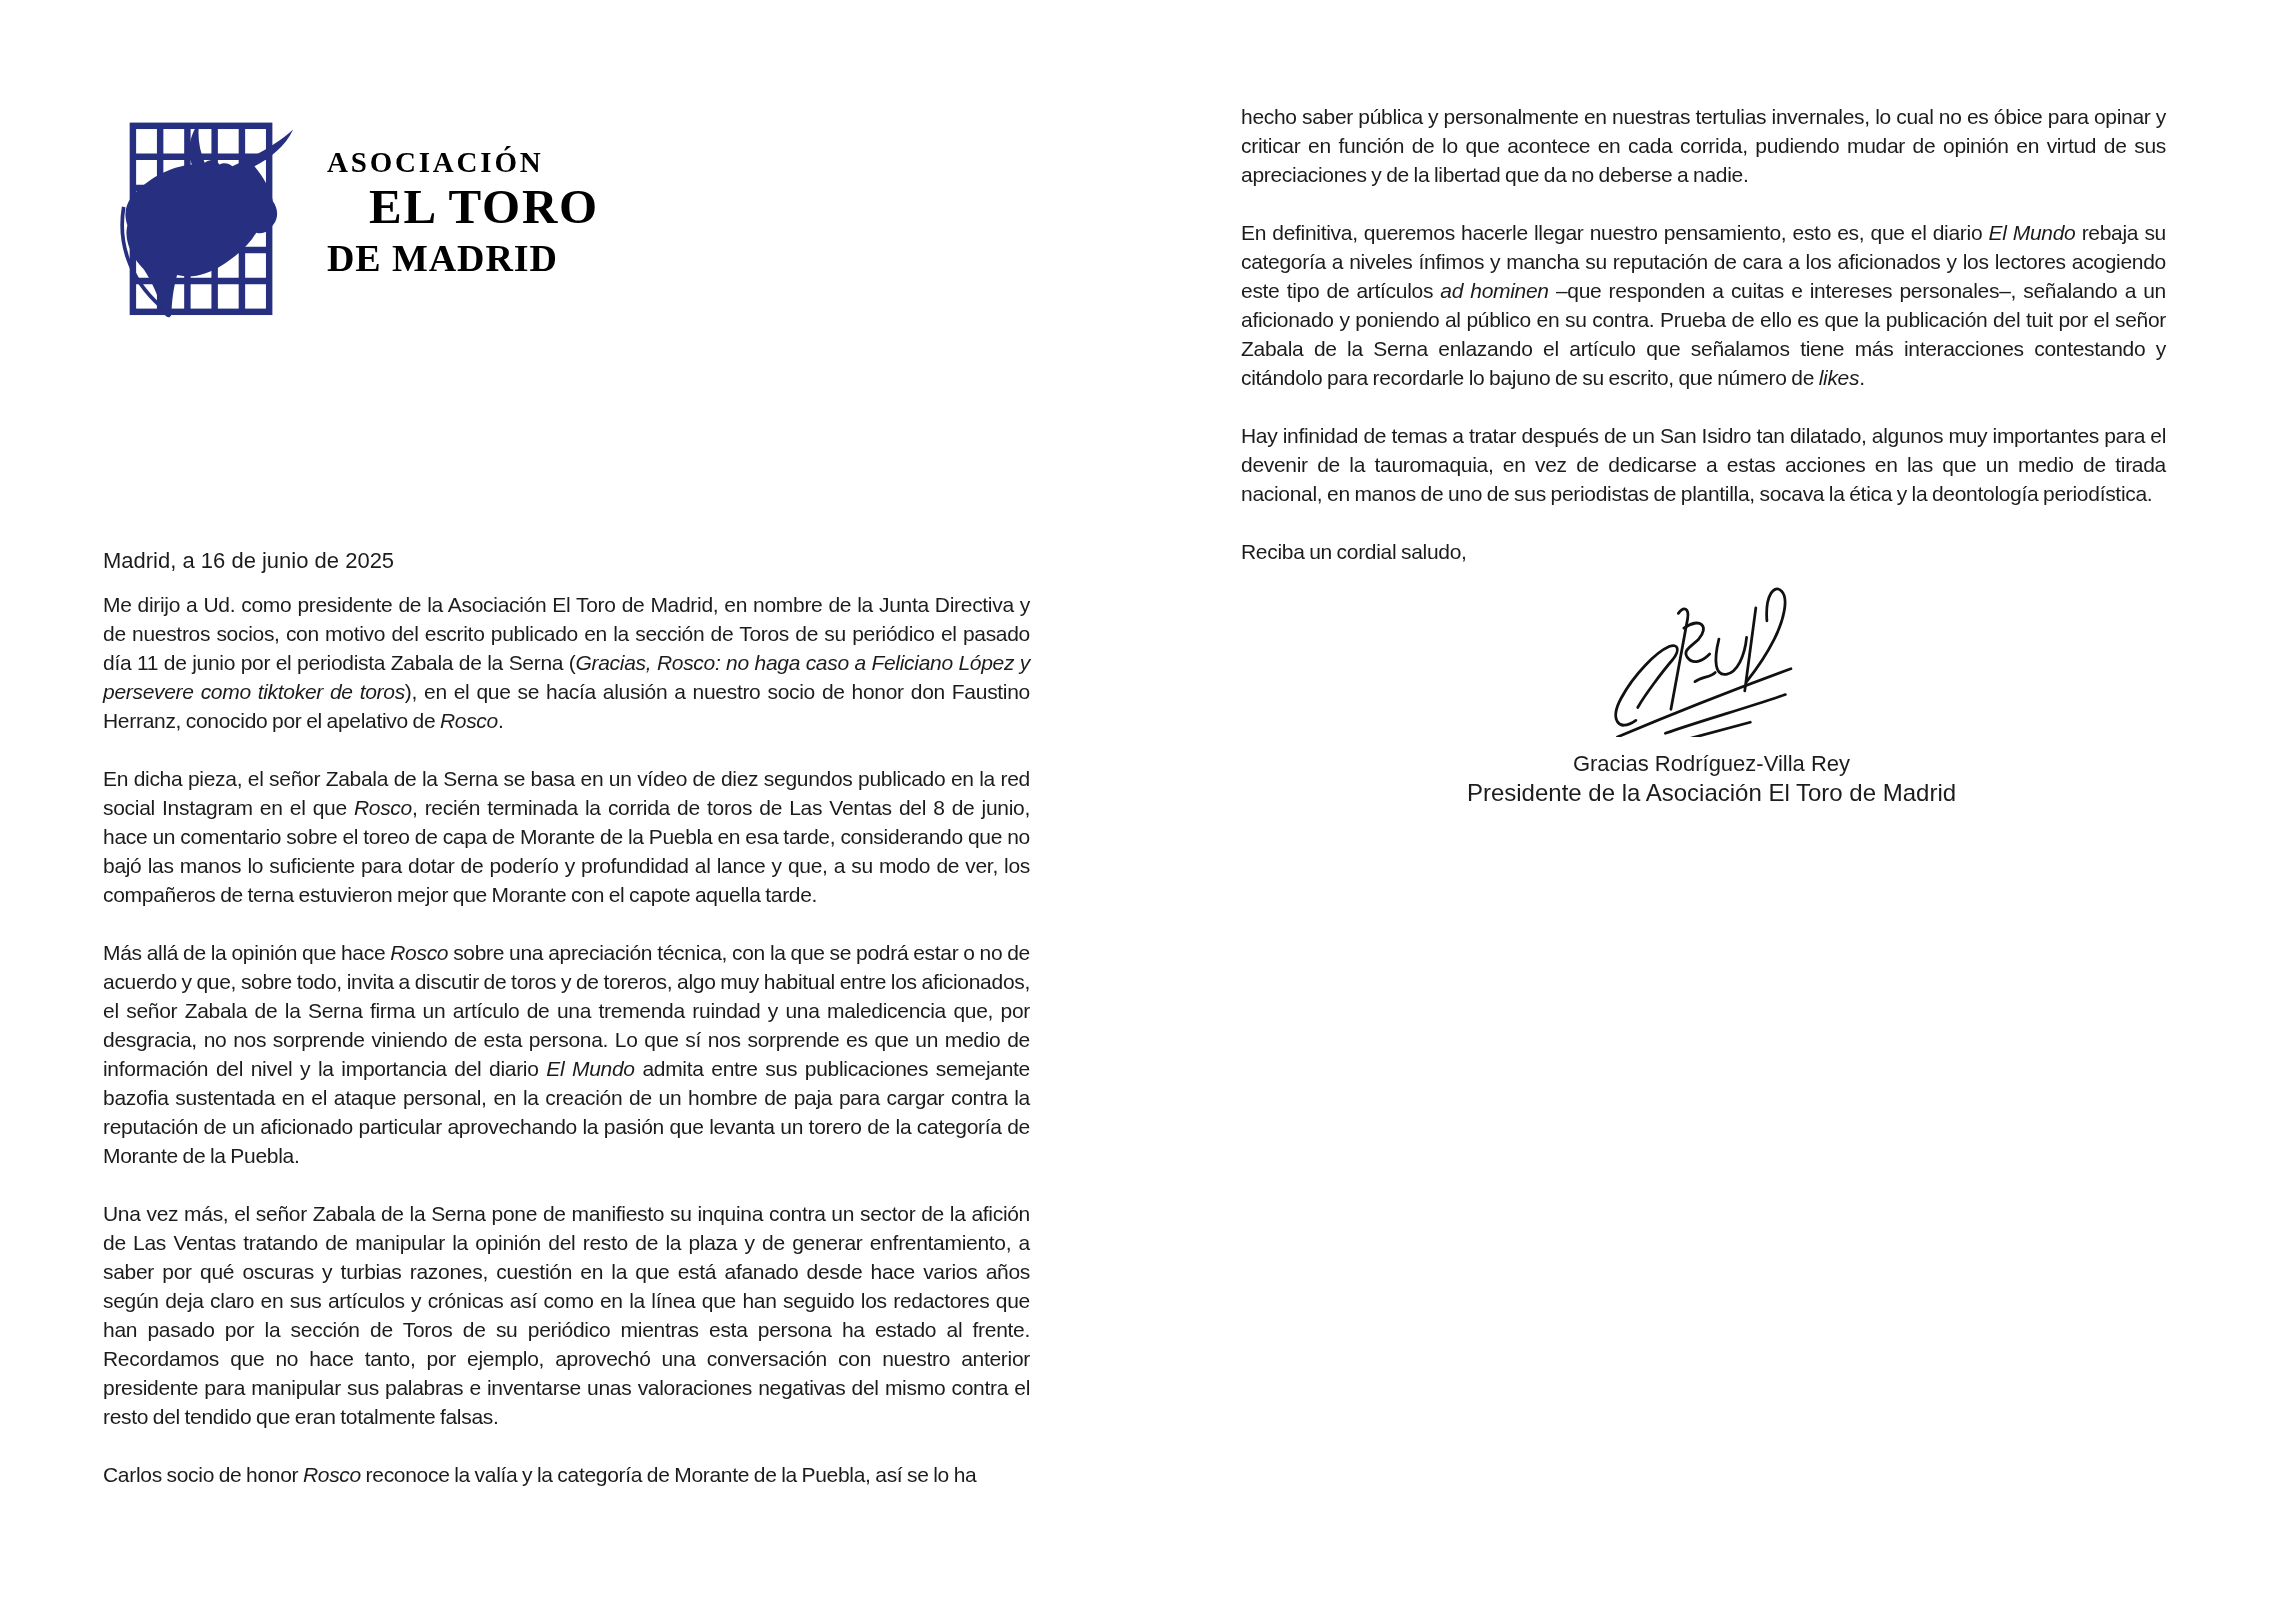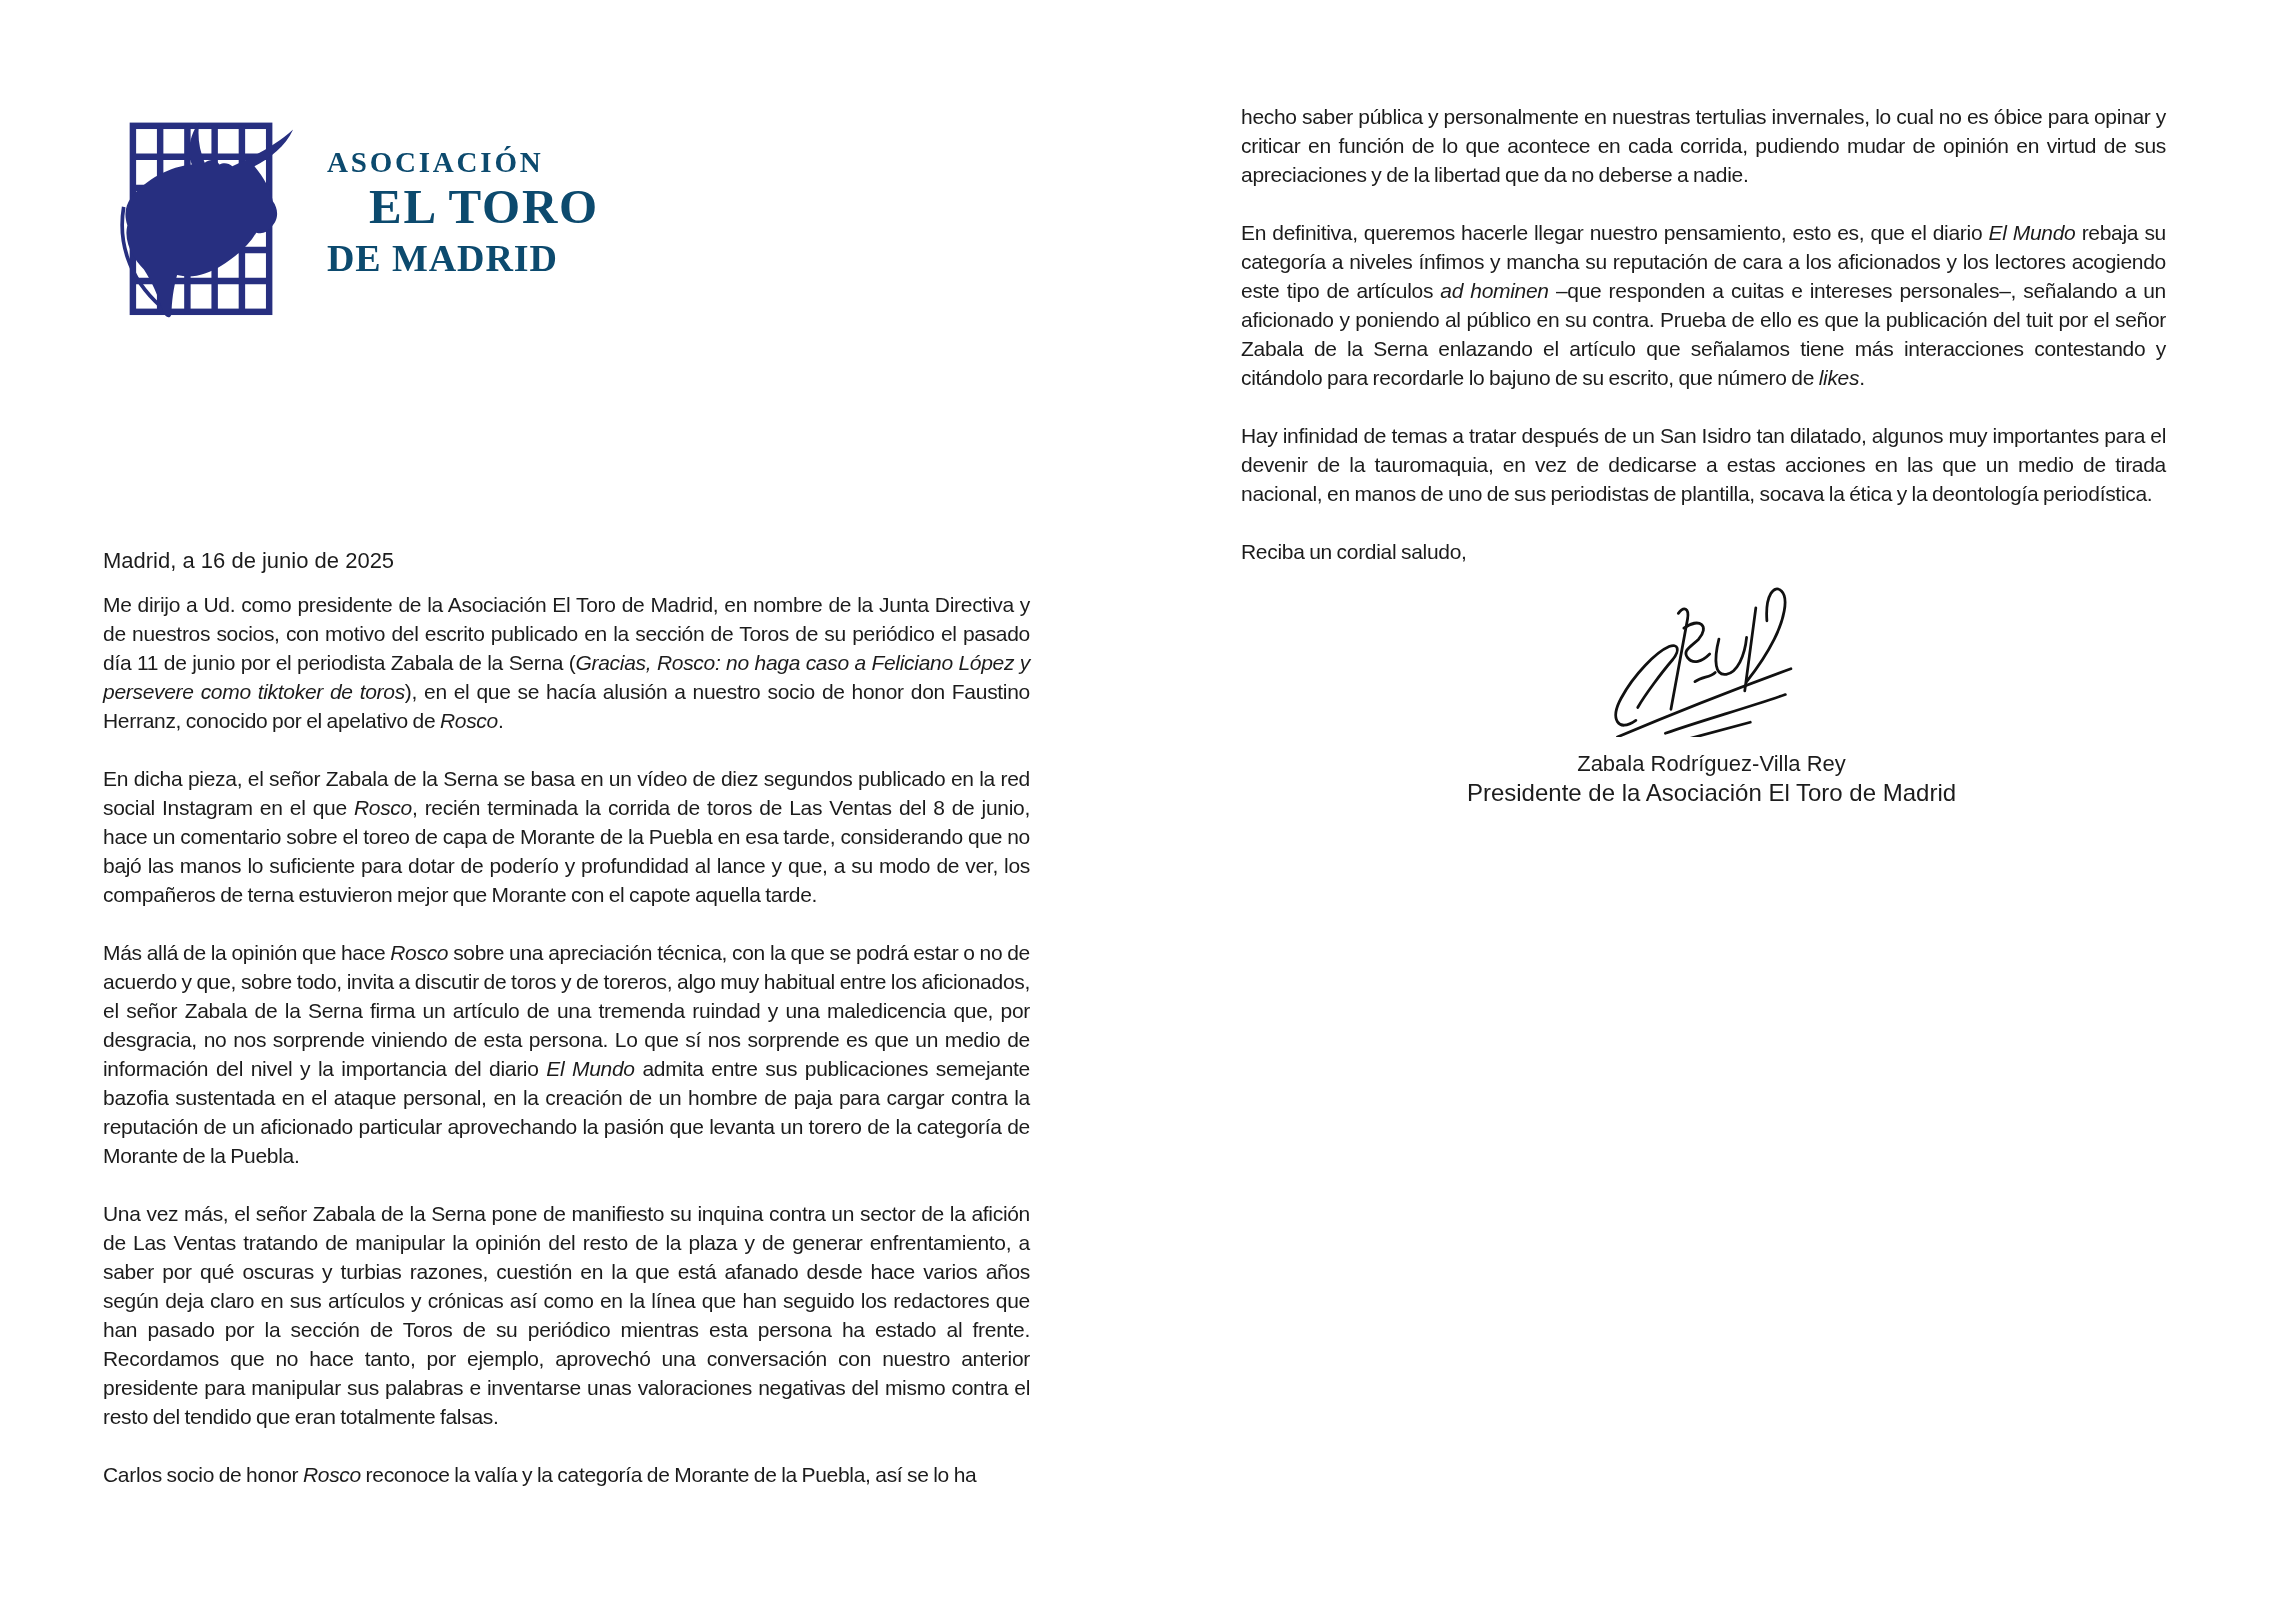--- a/index.html
+++ b/index.html
@@ -11,21 +11,21 @@
     color:#1c1c1c;
     overflow:hidden;
   }
   .col{position:absolute;top:0;height:100%;}
   #col-left{left:103px;width:943px;}
   #col-right{left:1241px;width:941px;}
 
   
   .logo{position:absolute;left:0;top:103px;width:572px;height:240px;}
   .logo-svg{position:absolute;left:16.6px;top:18.5px;}
-  .logo-text{position:absolute;left:224px;top:42px;color:#0c4a6e;
+  .logo-text{position:absolute;left:224px;top:42px;color:#000000;
              font-family:"Liberation Serif", serif;font-weight:700;white-space:nowrap;}
   .logo-l1{font-size:29px;letter-spacing:2.8px;line-height:35px;}
   .logo-l2{font-size:49px;letter-spacing:1.8px;line-height:54px;margin-left:42px;}
   .logo-l3{font-size:38px;letter-spacing:0.9px;line-height:48px;}
 
   
   .recipient{position:absolute;left:0;top:426px;width:100%;box-sizing:border-box;
              padding-right:5.5px;text-align:right;font-size:22px;line-height:29px;}
   .recipient .r-name{font-weight:700;}
   .dateline{position:absolute;left:0;top:546px;width:100%;box-sizing:border-box;
@@ -126,20 +126,20 @@
             <path d="M82,50 C100,38 110,48 98,62 C90,70 80,74 86,82 C92,90 102,86 110,78"></path>
             <path d="M94,108 C102,102 110,104 116,98"></path>
             <path d="M120,62 C114,86 116,102 128,100 C140,98 148,80 150,60"></path>
             <path d="M160,28 L148,118"></path>
             <path d="M172,42 C170,14 180,2 188,10 C196,18 190,42 180,62 C170,82 158,98 150,108"></path>
             <path d="M10,168 C62,146 132,118 198,94"></path>
             <path d="M62,164 C102,150 152,136 192,122"></path>
             <path d="M72,174 C102,166 132,158 154,152"></path>
           </g>
         </svg>
-        <div class="sig-name">Zabala Rodríguez-Villa Rey</div>
+        <div class="sig-name">Gracias Rodríguez-Villa Rey</div>
         <div class="sig-role">Presidente de la Asociación El Toro de Madrid</div>
       </div>
     </div>
   </div>
 
 </div>
 
 
 </body></html>

